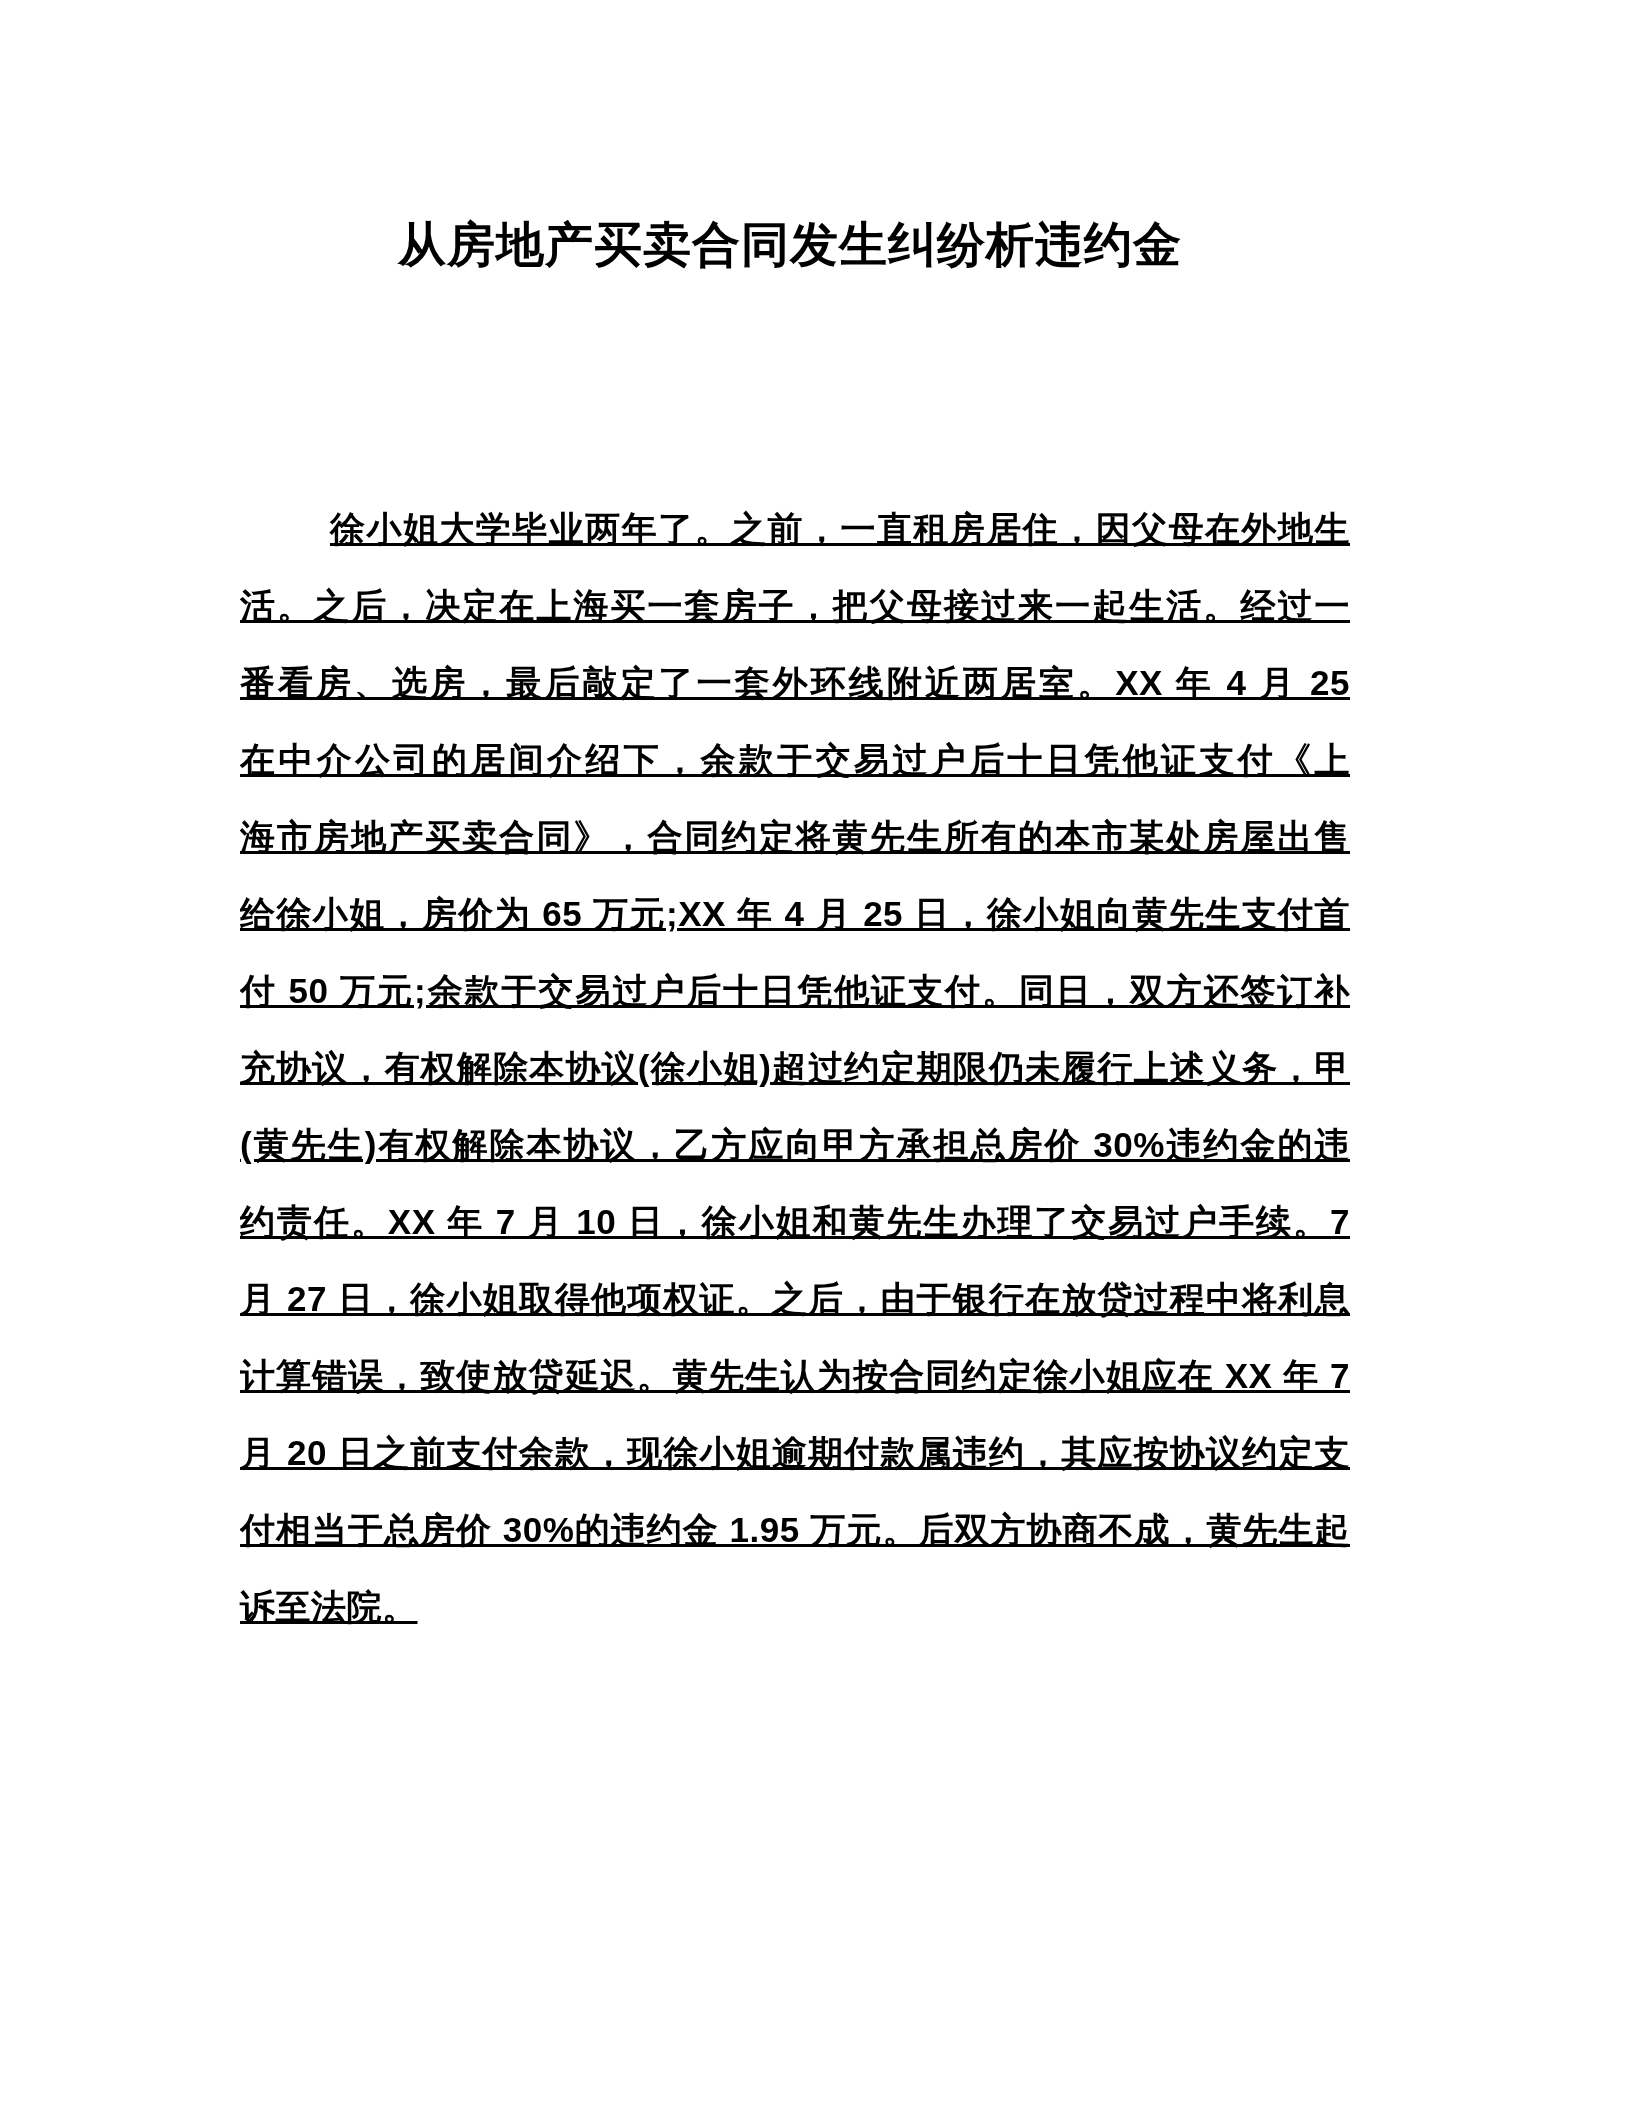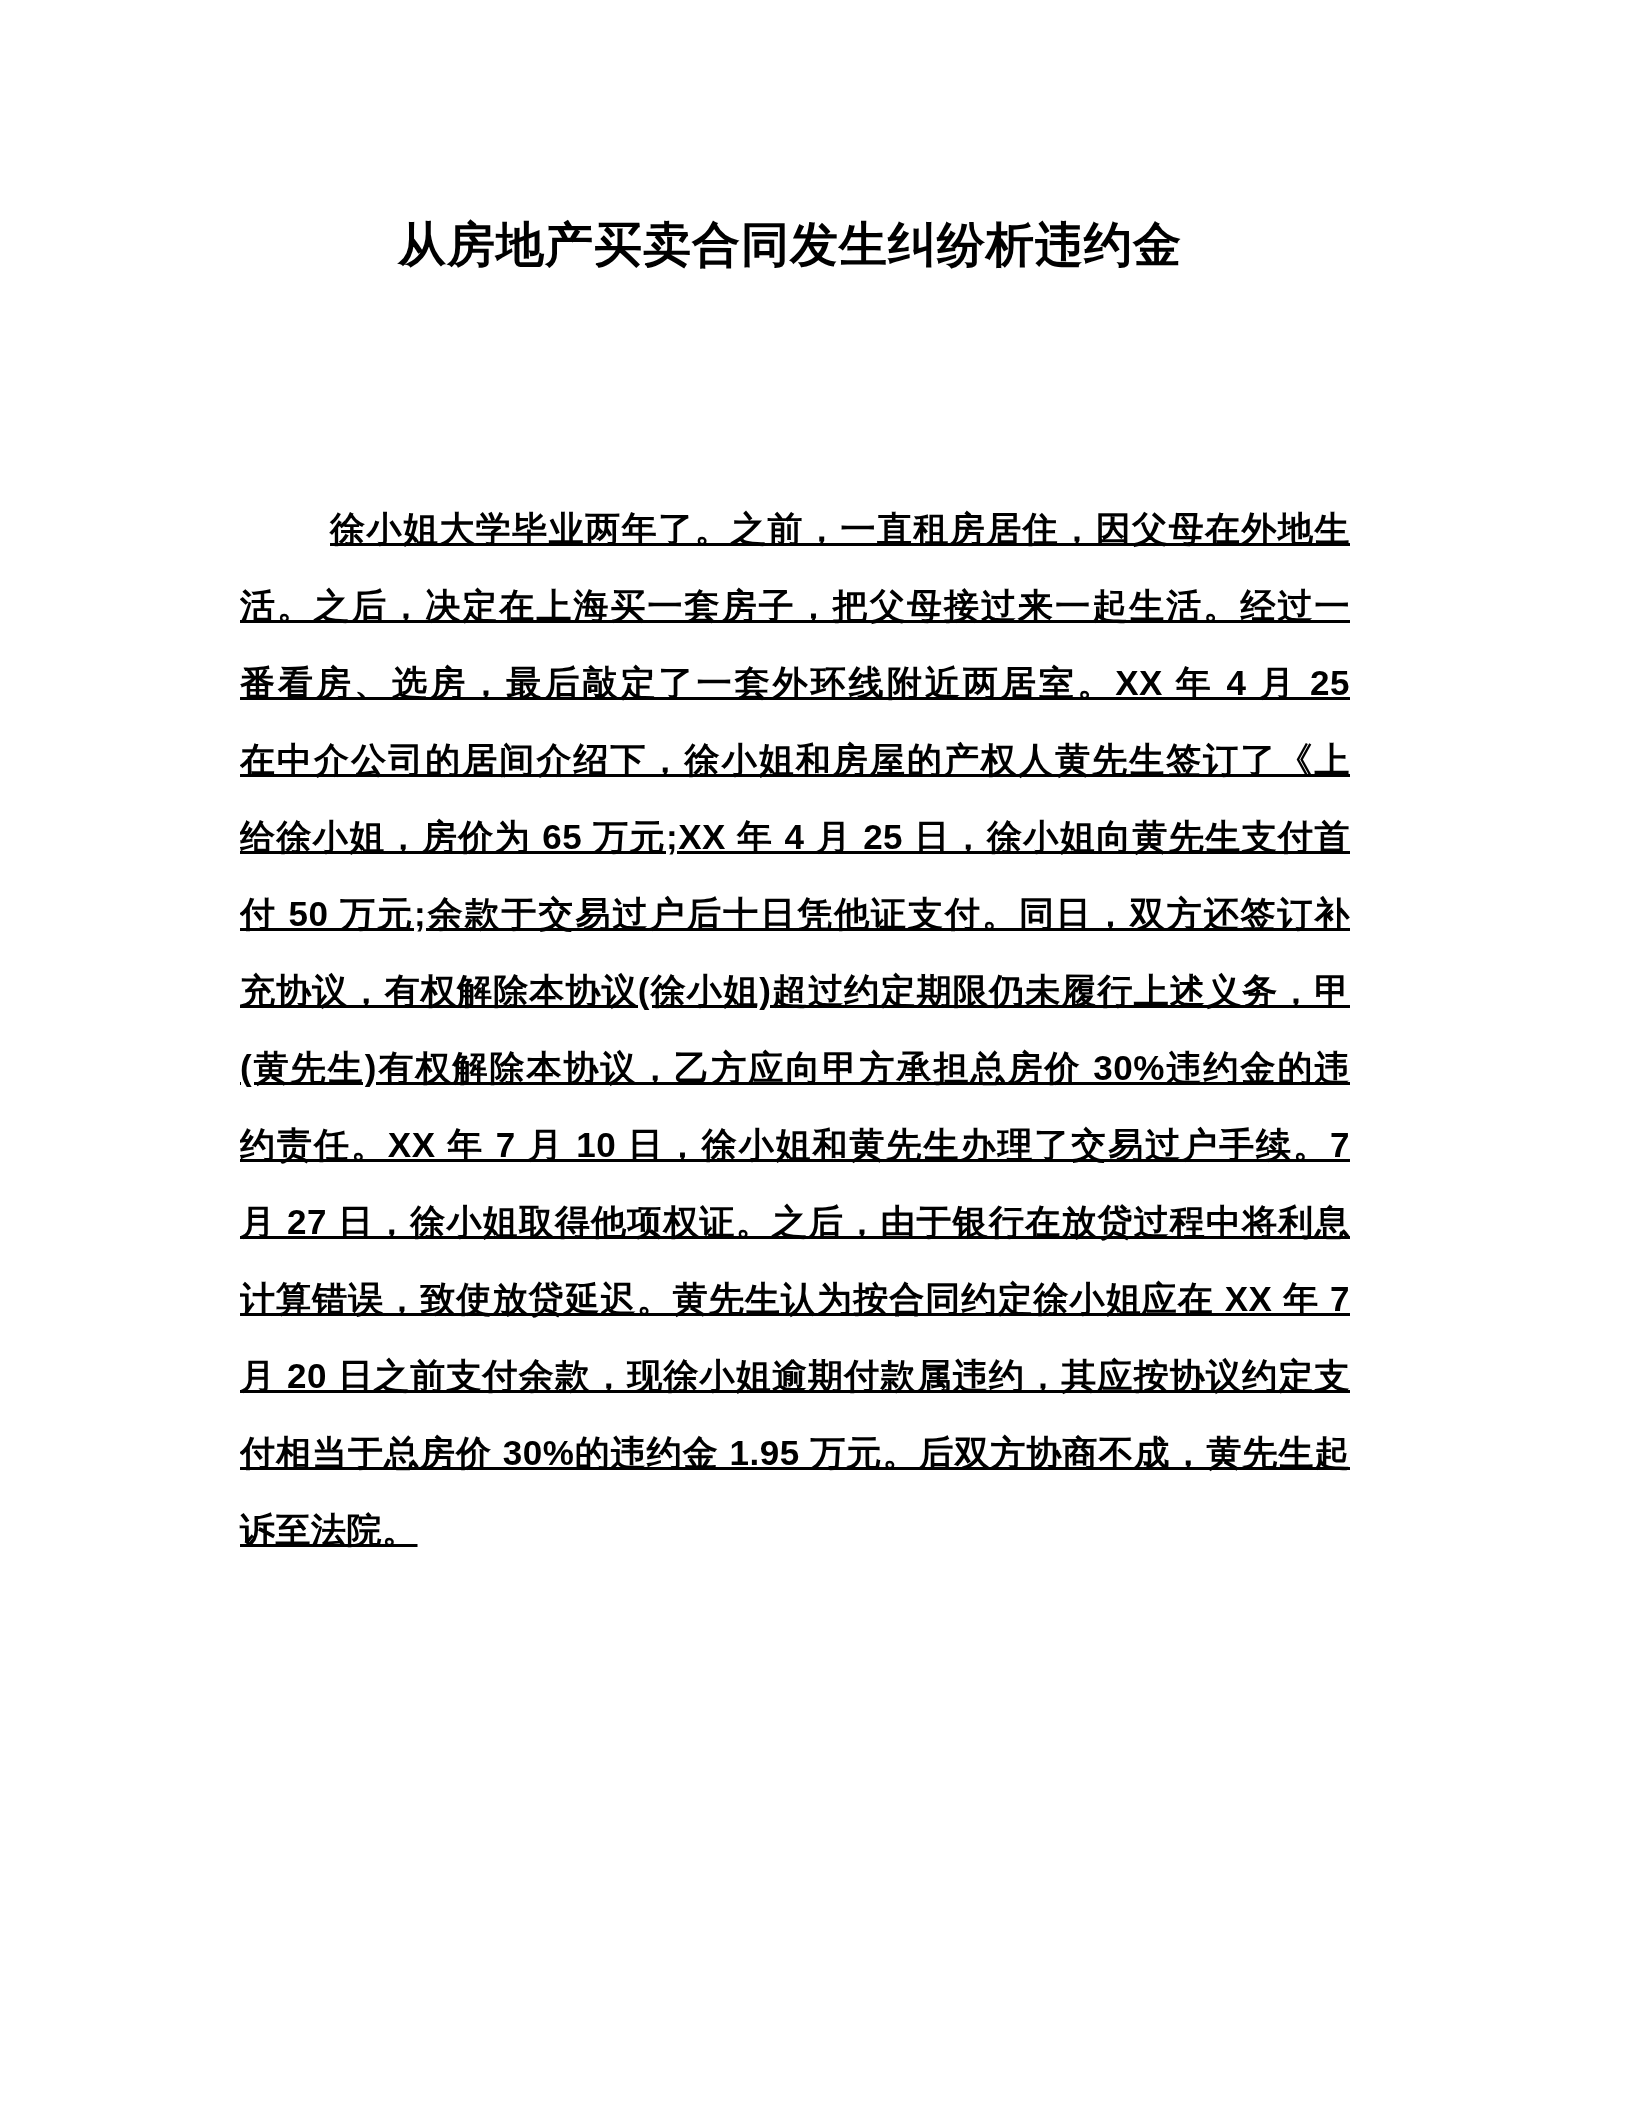--- a/index.html
+++ b/index.html
@@ -50,21 +50,22 @@
 </head>
 <body>
 
 <div class="page">
   <h1 class="doc-title">从房地产买卖合同发生纠纷析违约金</h1>
   <div class="doc-body">
       <div class="para" data-justified="true">
         <div class="line first">徐小姐大学毕业两年了。之前，一直租房居住，因父母在外地生</div>
         <div class="line">活。之后，决定在上海买一套房子，把父母接过来一起生活。经过一</div>
         <div class="line">番看房、选房，最后敲定了一套外环线附近两居室。XX 年 4 月 25 日，</div>
-        <div class="line">在中介公司的居间介绍下，徐小姐和房屋的产权人黄先生签订了《上</div>
+        <div class="line">在中介公司的居间介绍下，余款于交易过户后十日凭他证支付《上</div>
+        <div class="line">海市房地产买卖合同》，合同约定将黄先生所有的本市某处房屋出售</div>
         <div class="line">给徐小姐，房价为 65 万元;XX 年 4 月 25 日，徐小姐向黄先生支付首</div>
         <div class="line">付 50 万元;余款于交易过户后十日凭他证支付。同日，双方还签订补</div>
         <div class="line">充协议，有权解除本协议(徐小姐)超过约定期限仍未履行上述义务，甲方</div>
         <div class="line">(黄先生)有权解除本协议，乙方应向甲方承担总房价 30%违约金的违</div>
         <div class="line">约责任。XX 年 7 月 10 日，徐小姐和黄先生办理了交易过户手续。7</div>
         <div class="line">月 27 日，徐小姐取得他项权证。之后，由于银行在放贷过程中将利息</div>
         <div class="line">计算错误，致使放贷延迟。黄先生认为按合同约定徐小姐应在 XX 年 7</div>
         <div class="line">月 20 日之前支付余款，现徐小姐逾期付款属违约，其应按协议约定支</div>
         <div class="line">付相当于总房价 30%的违约金 1.95 万元。后双方协商不成，黄先生起</div>
         <div class="line">诉至法院。</div>

